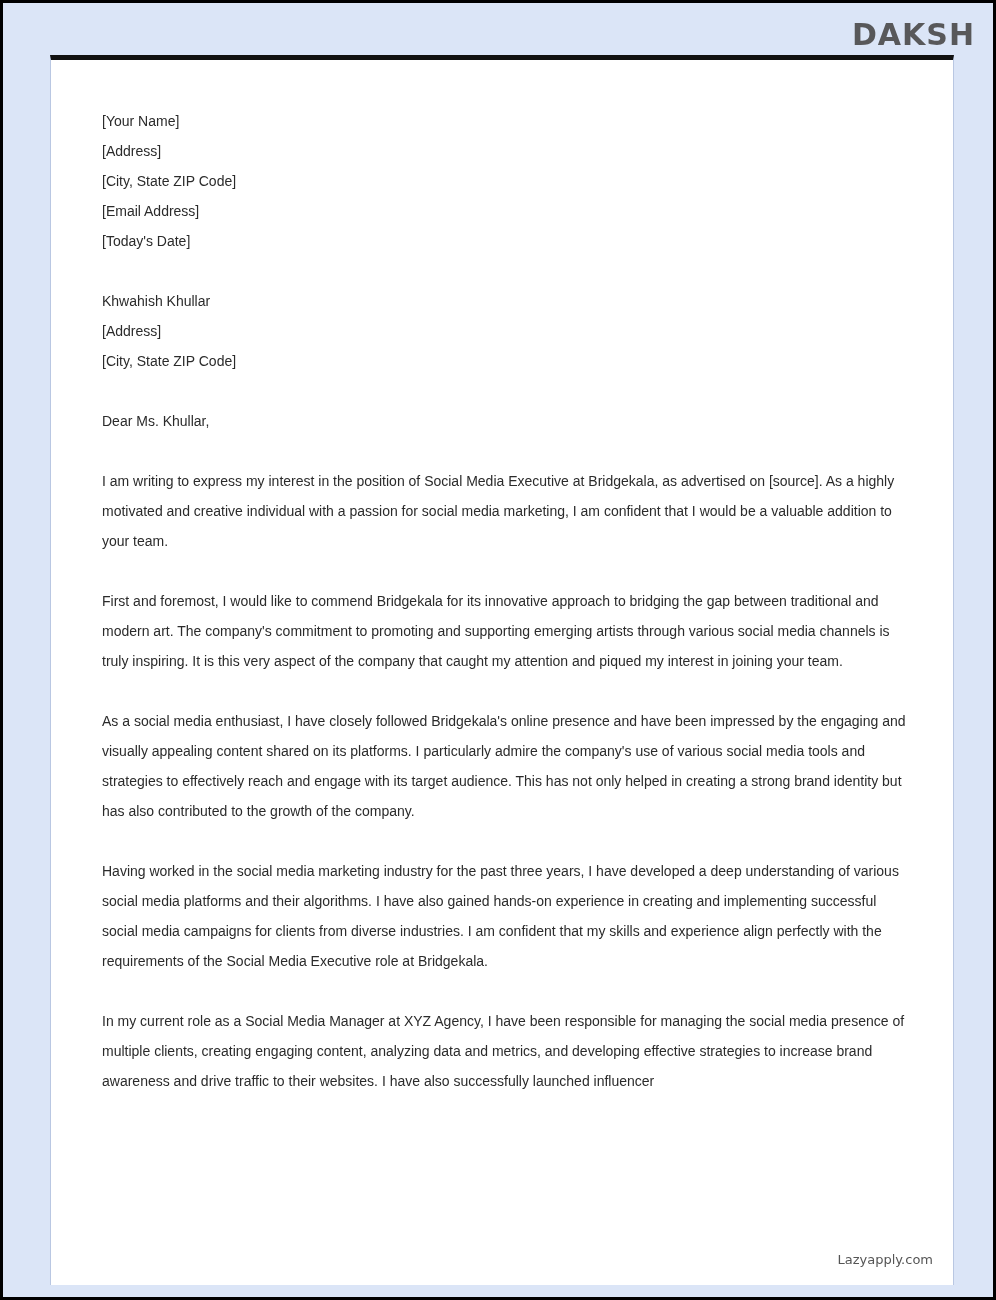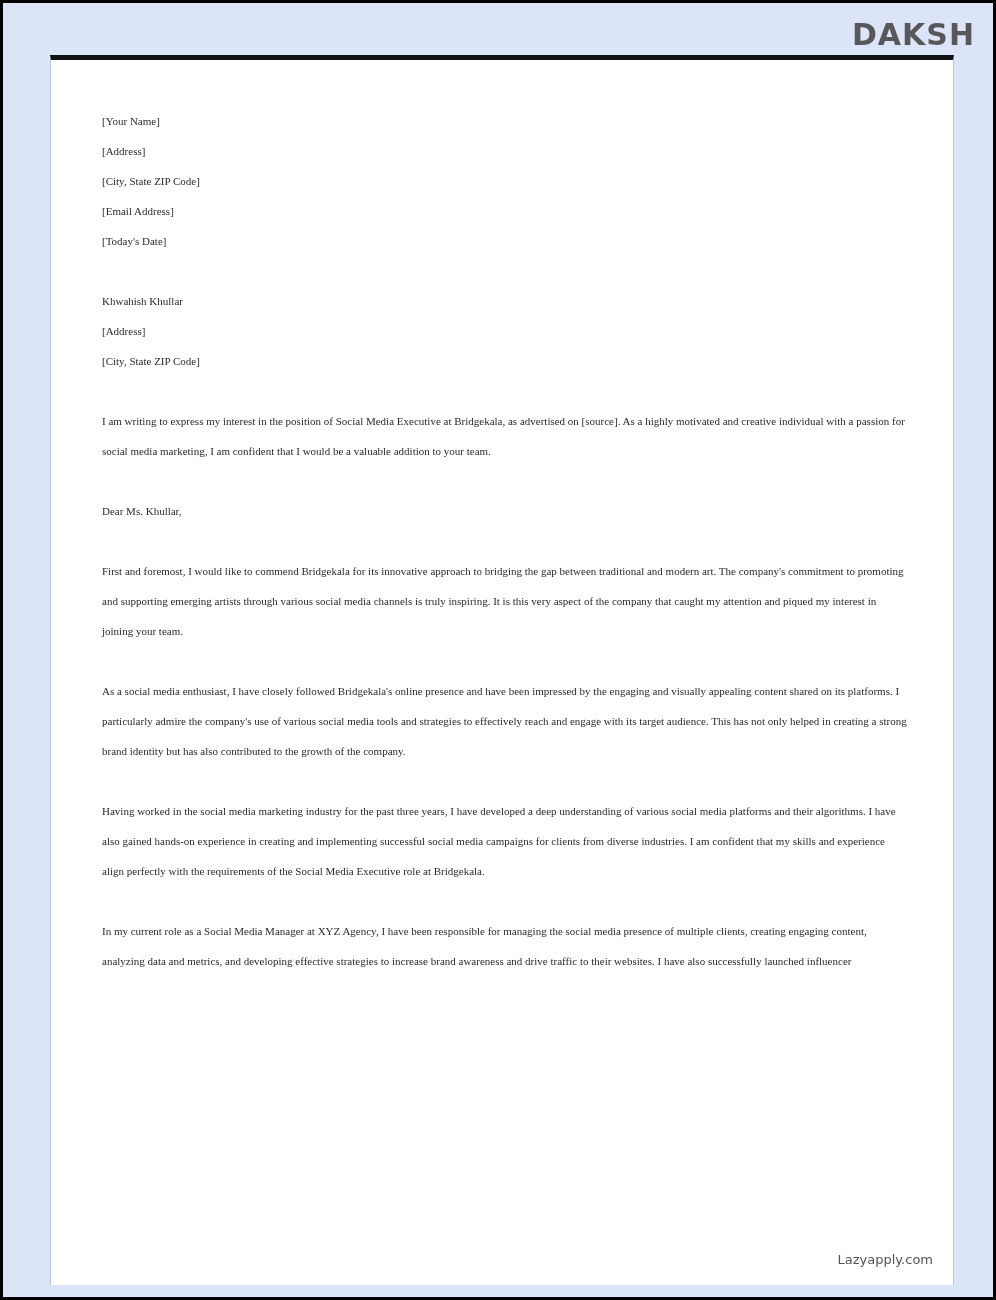--- a/index.html
+++ b/index.html
@@ -46,22 +46,22 @@
     border-right: 1px solid #b9c7e2;
     box-sizing: border-box;
     overflow: hidden;
   }
 
   .letter {
     position: absolute;
     left: 51px;
     top: 46px;
     width: 805px;
-    font-family: Liberation Serif, serif;
-    font-size: 11px;
+    font-family: Liberation Sans, sans-serif;
+    font-size: 14px;
     line-height: 30px;
     color: #2b2b2b;
   }
 
   .block {
     margin: 0 0 30px 0;
     white-space: pre-line;
   }
   .para {
     margin: 0 0 30px 0;
@@ -91,23 +91,23 @@
       <div class="block">[Your Name]
 [Address]
 [City, State ZIP Code]
 [Email Address]
 [Today's Date]</div>
 
       <div class="block">Khwahish Khullar
 [Address]
 [City, State ZIP Code]</div>
 
+      <div class="para">Dear Ms. Khullar,</div>
+
       <div class="para">I am writing to express my interest in the position of Social Media Executive at Bridgekala, as advertised on [source]. As a highly motivated and creative individual with a passion for social media marketing, I am confident that I would be a valuable addition to your team.</div>
-
-      <div class="para">Dear Ms. Khullar,</div>
       <div class="para">First and foremost, I would like to commend Bridgekala for its innovative approach to bridging the gap between traditional and modern art. The company's commitment to promoting and supporting emerging artists through various social media channels is truly inspiring. It is this very aspect of the company that caught my attention and piqued my interest in joining your team.</div>
       <div class="para">As a social media enthusiast, I have closely followed Bridgekala's online presence and have been impressed by the engaging and visually appealing content shared on its platforms. I particularly admire the company's use of various social media tools and strategies to effectively reach and engage with its target audience. This has not only helped in creating a strong brand identity but has also contributed to the growth of the company.</div>
       <div class="para">Having worked in the social media marketing industry for the past three years, I have developed a deep understanding of various social media platforms and their algorithms. I have also gained hands-on experience in creating and implementing successful social media campaigns for clients from diverse industries. I am confident that my skills and experience align perfectly with the requirements of the Social Media Executive role at Bridgekala.</div>
       <div class="para">In my current role as a Social Media Manager at XYZ Agency, I have been responsible for managing the social media presence of multiple clients, creating engaging content, analyzing data and metrics, and developing effective strategies to increase brand awareness and drive traffic to their websites. I have also successfully launched influencer</div>
 
     </div>
 
     <div class="watermark">Lazyapply.com</div>
 
   </div>

